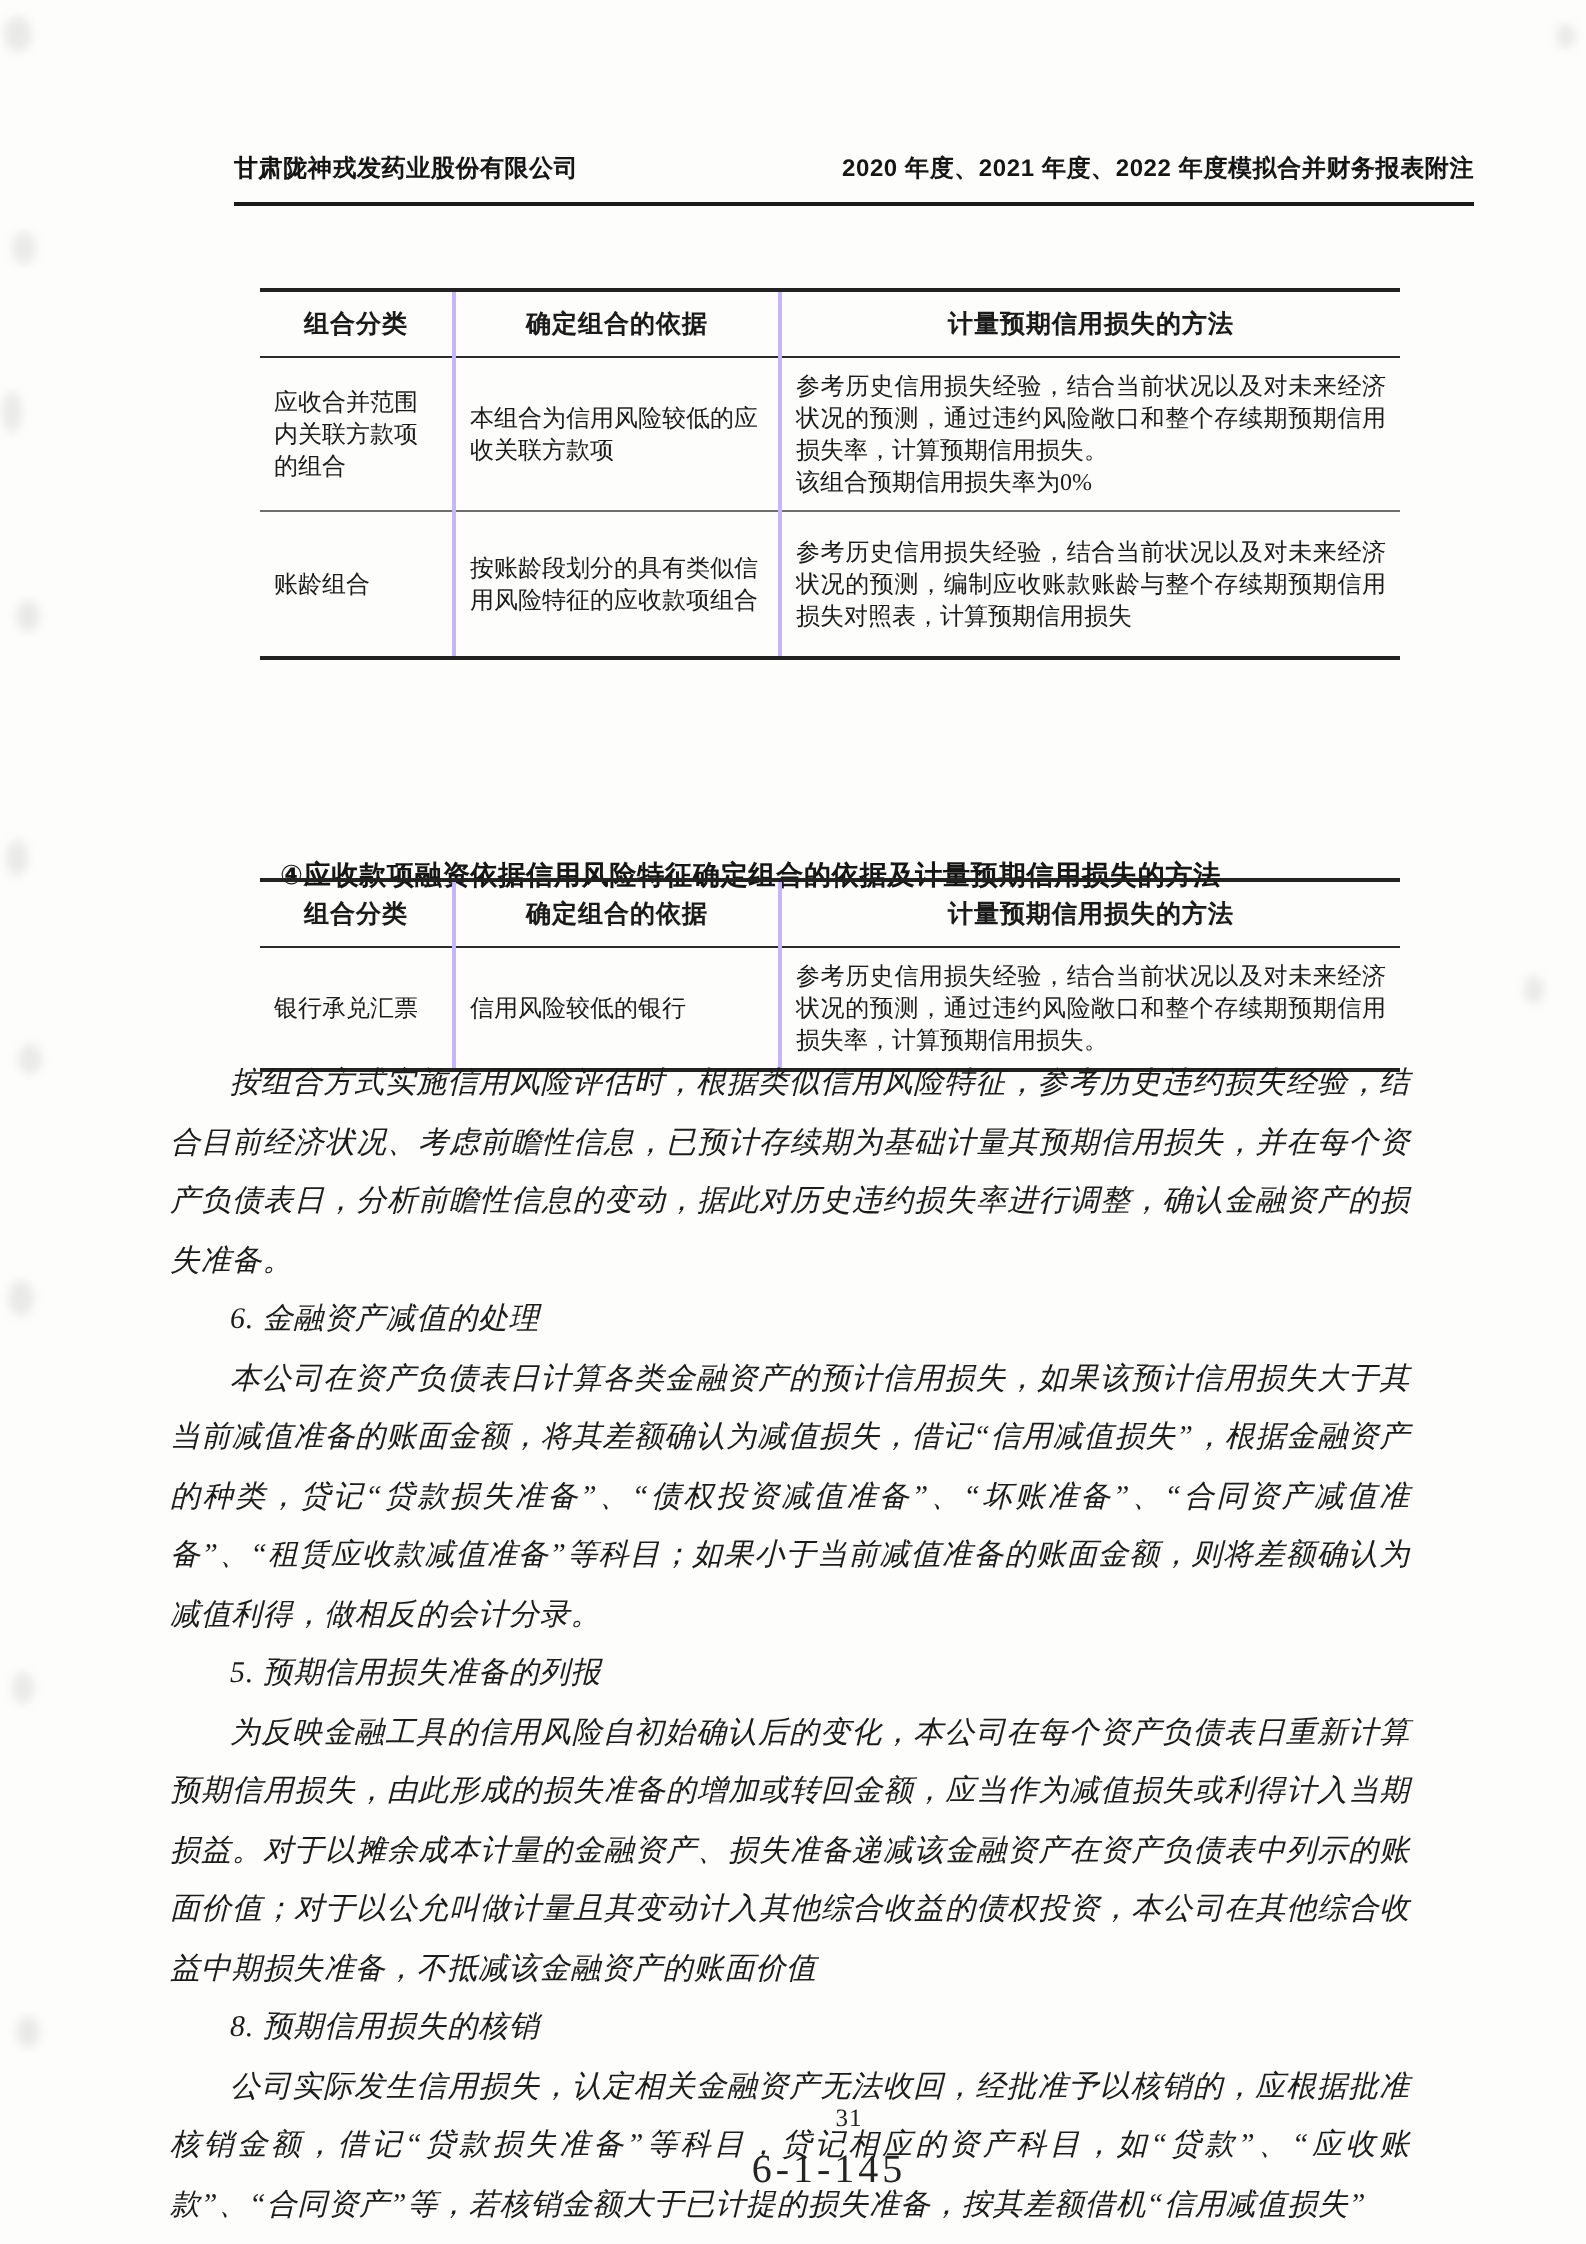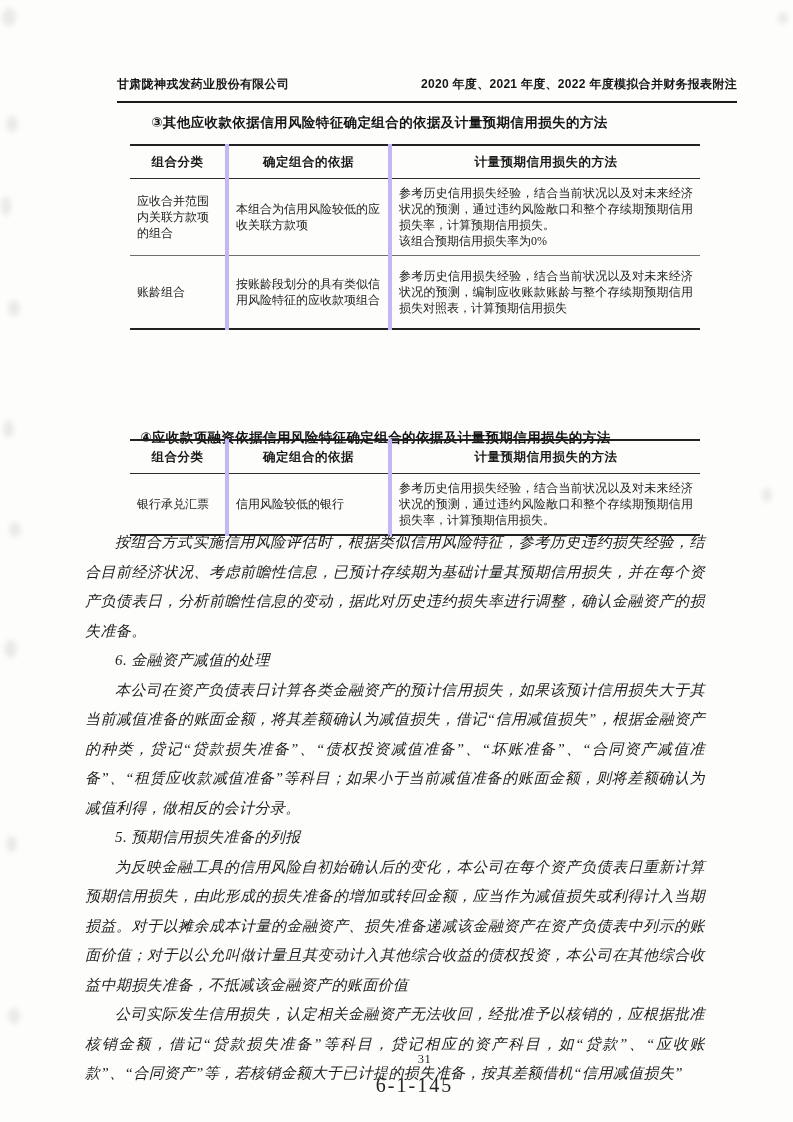--- a/index.html
+++ b/index.html
@@ -41,21 +41,21 @@
     font-family:Liberation Sans, sans-serif;
     font-weight:700;font-size:12.5px;
     border-top:2.5px solid #222;border-bottom:1.6px solid #2c2c2c;
     padding:8px 6px;text-align:center;letter-spacing:.5px;
   }
   table.grid td{
     border-bottom:1px solid #6e6e6e;
     padding:6px 7px;vertical-align:middle;
   }
   table.grid tr:last-child td{border-bottom:2px solid #222;}
-  table.grid th + th, table.grid td + td{border-left:4px solid #c4b5fd;}
+  table.grid th + th, table.grid td + td{border-left:2px solid #c4b5fd;}
   td.c3{text-align:justify;white-space:pre-line;}
   .tbl1 tr.r1 td{height:64px;}
   .tbl1 tr.r2 td{height:60px;}
   .tbl1 tr.r3 td{height:66px;}
   .tbl2 tr.r1 td{height:48px;}
   
   .bodytext{
     position:absolute;left:85px;top:528px;width:620px;
     font-size:15px;line-height:29.5px;letter-spacing:.4px;color:#1c1c1c;
   }
@@ -88,21 +88,20 @@
   <div class="art" style="left:6px;top:836px;width:11px;height:16px;"></div>
   <div class="art" style="left:8px;top:1008px;width:12px;height:16px;"></div>
   <div class="art" style="left:762px;top:488px;width:10px;height:14px;"></div>
   <div class="art" style="left:778px;top:12px;width:10px;height:12px;"></div>
 
   <div class="hdr">
     <span>甘肃陇神戎发药业股份有限公司</span>
     <span>2020 年度、2021 年度、2022 年度模拟合并财务报表附注</span>
   </div>
 
-  <div class="sec-title t3">③其他应收款依据信用风险特征确定组合的依据及计量预期信用损失的方法</div>
 
   <table class="grid tbl1">
     <colgroup>
         <col style="width:97px">
         <col style="width:163px">
         <col style="width:310px">
       </colgroup>
     <thead>
       <tr>
         <th>组合分类</th>
@@ -148,19 +147,20 @@
       </tr>
     </tbody>
   </table>
 
   <div class="bodytext">
     <p>按组合方式实施信用风险评估时，根据类似信用风险特征，参考历史违约损失经验，结合目前经济状况、考虑前瞻性信息，已预计存续期为基础计量其预期信用损失，并在每个资产负债表日，分析前瞻性信息的变动，据此对历史违约损失率进行调整，确认金融资产的损失准备。</p>
     <p class="h">6. 金融资产减值的处理</p>
     <p>本公司在资产负债表日计算各类金融资产的预计信用损失，如果该预计信用损失大于其当前减值准备的账面金额，将其差额确认为减值损失，借记“信用减值损失”，根据金融资产的种类，贷记“贷款损失准备”、“债权投资减值准备”、“坏账准备”、“合同资产减值准备”、“租赁应收款减值准备”等科目；如果小于当前减值准备的账面金额，则将差额确认为减值利得，做相反的会计分录。</p>
     <p class="h">5. 预期信用损失准备的列报</p>
     <p>为反映金融工具的信用风险自初始确认后的变化，本公司在每个资产负债表日重新计算预期信用损失，由此形成的损失准备的增加或转回金额，应当作为减值损失或利得计入当期损益。对于以摊余成本计量的金融资产、损失准备递减该金融资产在资产负债表中列示的账面价值；对于以公允叫做计量且其变动计入其他综合收益的债权投资，本公司在其他综合收益中期损失准备，不抵减该金融资产的账面价值</p>
+    <p class="h">8. 预期信用损失的核销</p>
     <p>公司实际发生信用损失，认定相关金融资产无法收回，经批准予以核销的，应根据批准核销金额，借记“贷款损失准备”等科目，贷记相应的资产科目，如“贷款”、“应收账款”、“合同资产”等，若核销金额大于已计提的损失准备，按其差额借机“信用减值损失”</p>
   </div>
 
   <div class="pageno">31</div>
   <div class="docno">6-1-145</div>
 
 </div>
 
 </body></html>

